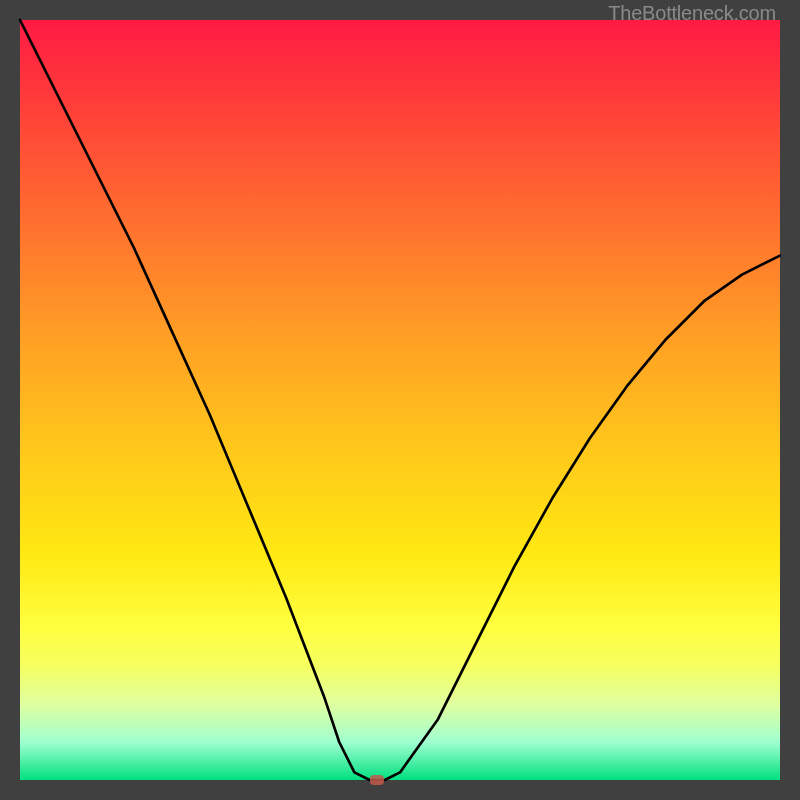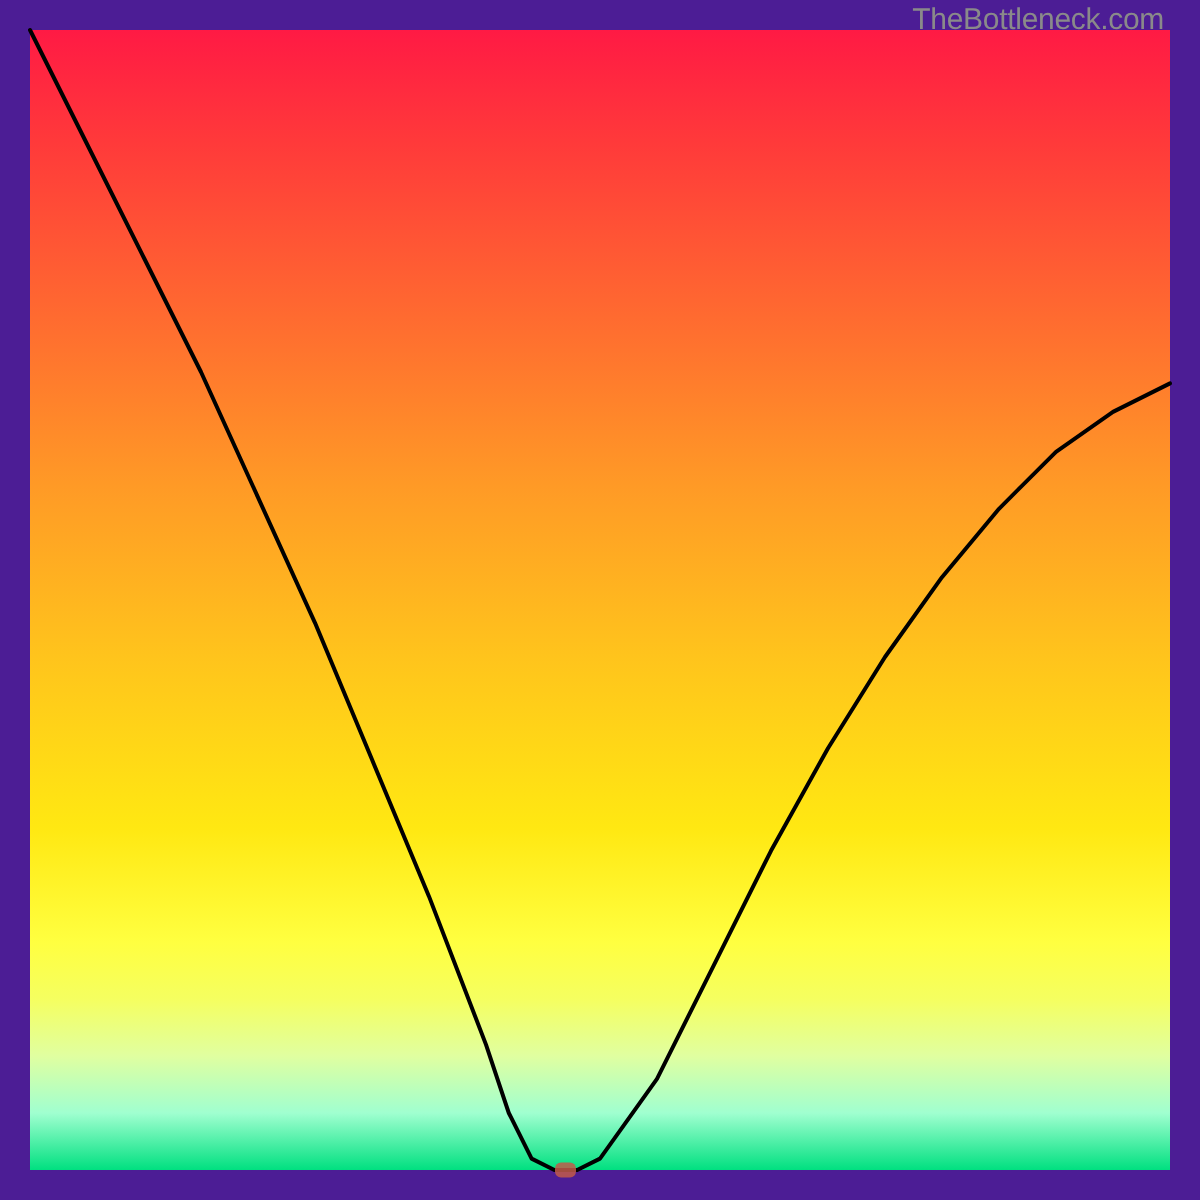--- a/index.html
+++ b/index.html
@@ -1,21 +1,21 @@
 <!DOCTYPE html>
 <html><head>
 <meta charset="utf-8">
 <style>
   * { margin: 0; padding: 0; box-sizing: border-box; }
   html, body { width: 800px; height: 800px; overflow: hidden; background: #000; }
   .container {
     width: 800px;
     height: 800px;
     position: relative;
-    background: #4c1d95;
+    background: #404040;
   }
   .plot-area {
     position: absolute;
     left: 20px;
     top: 20px;
     width: 760px;
     height: 760px;
     background: linear-gradient(to bottom,
       #ff1a44 0%,
       #ff3a3a 10%,

